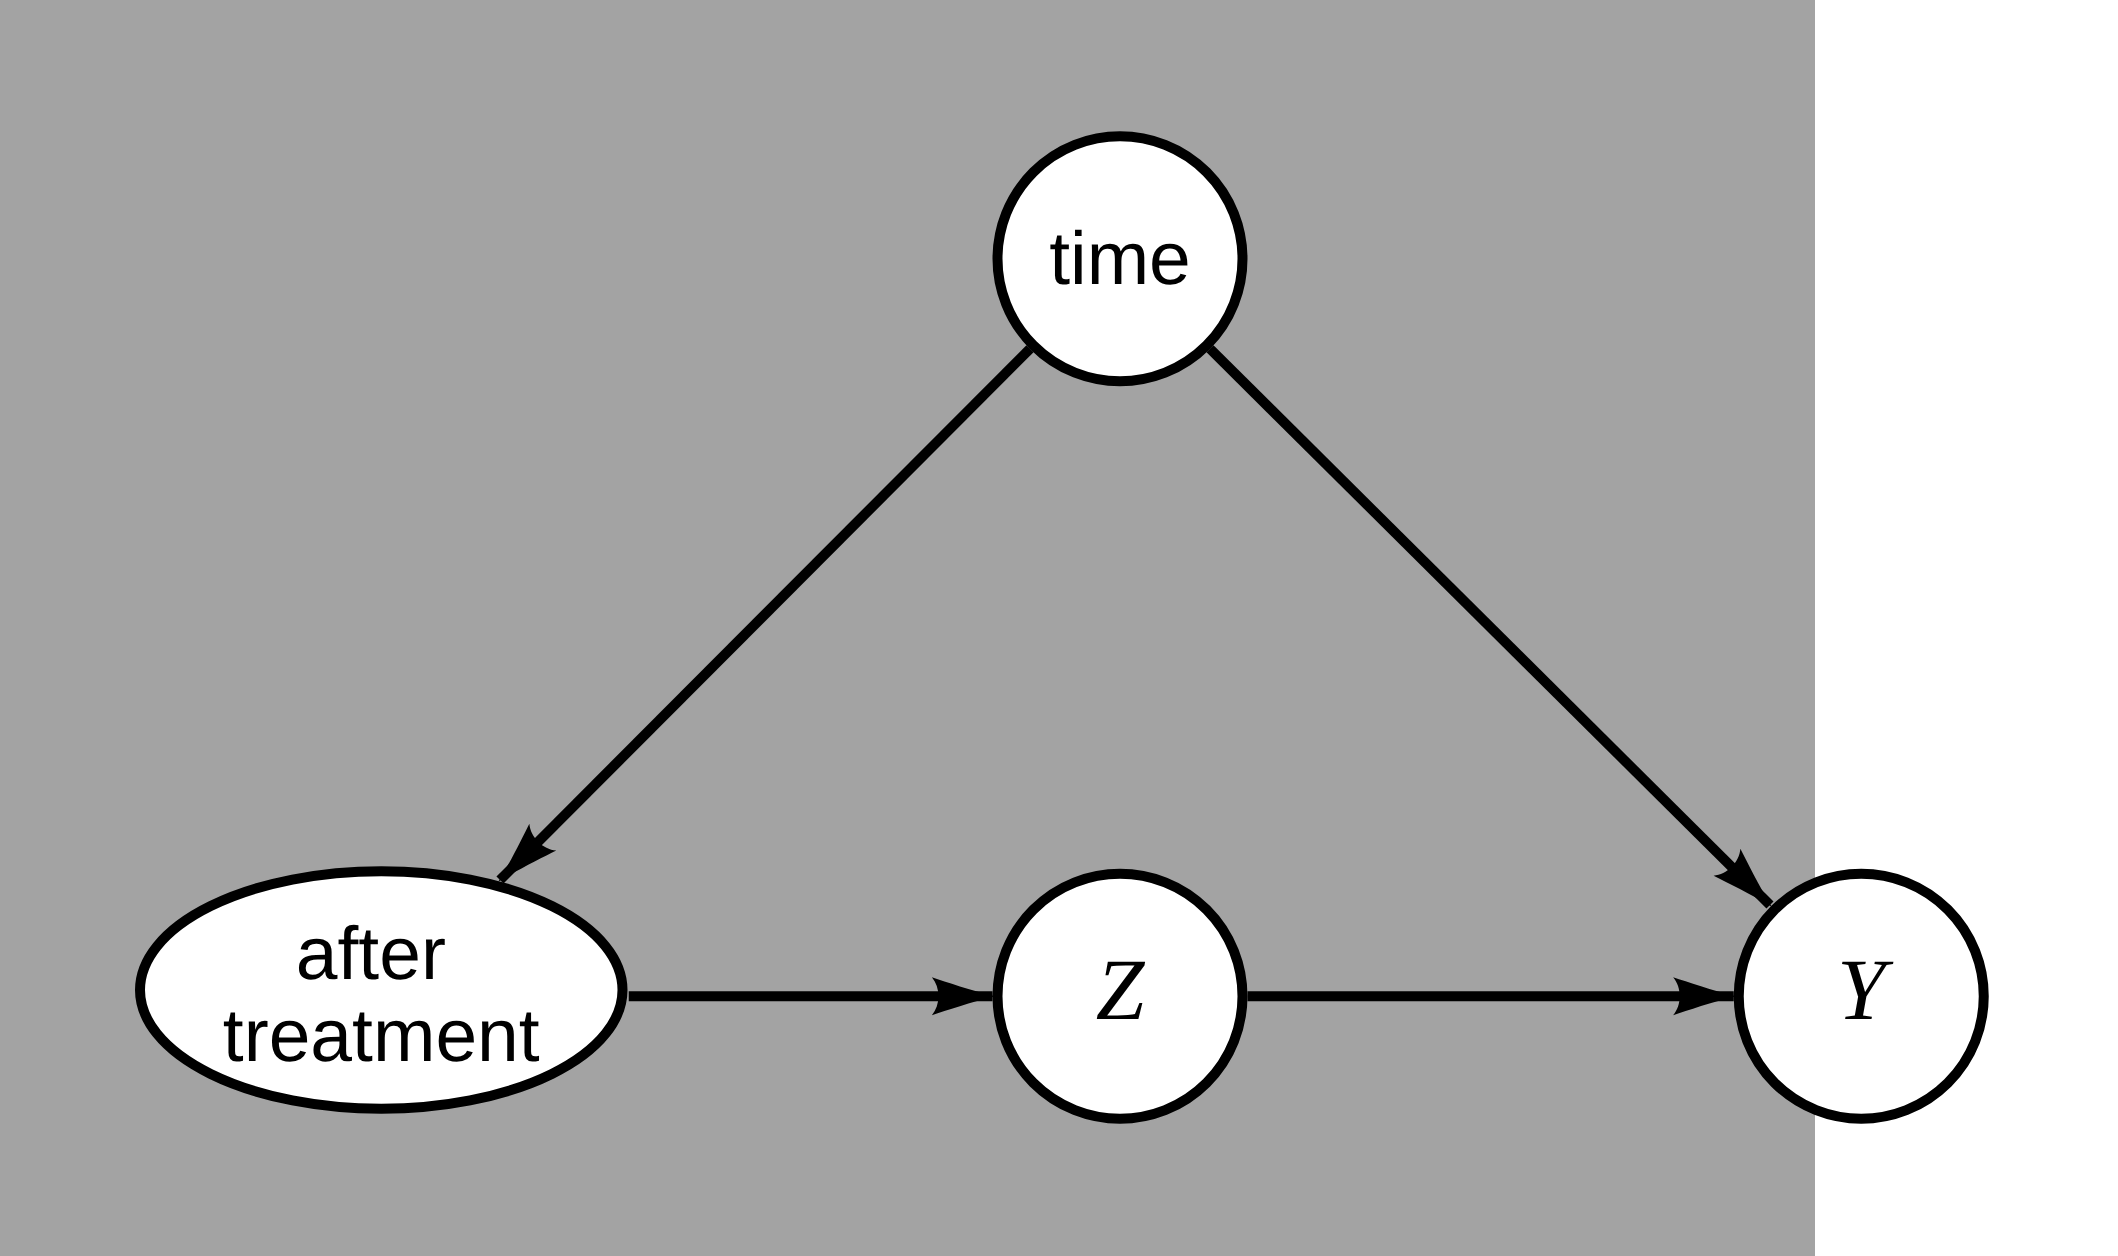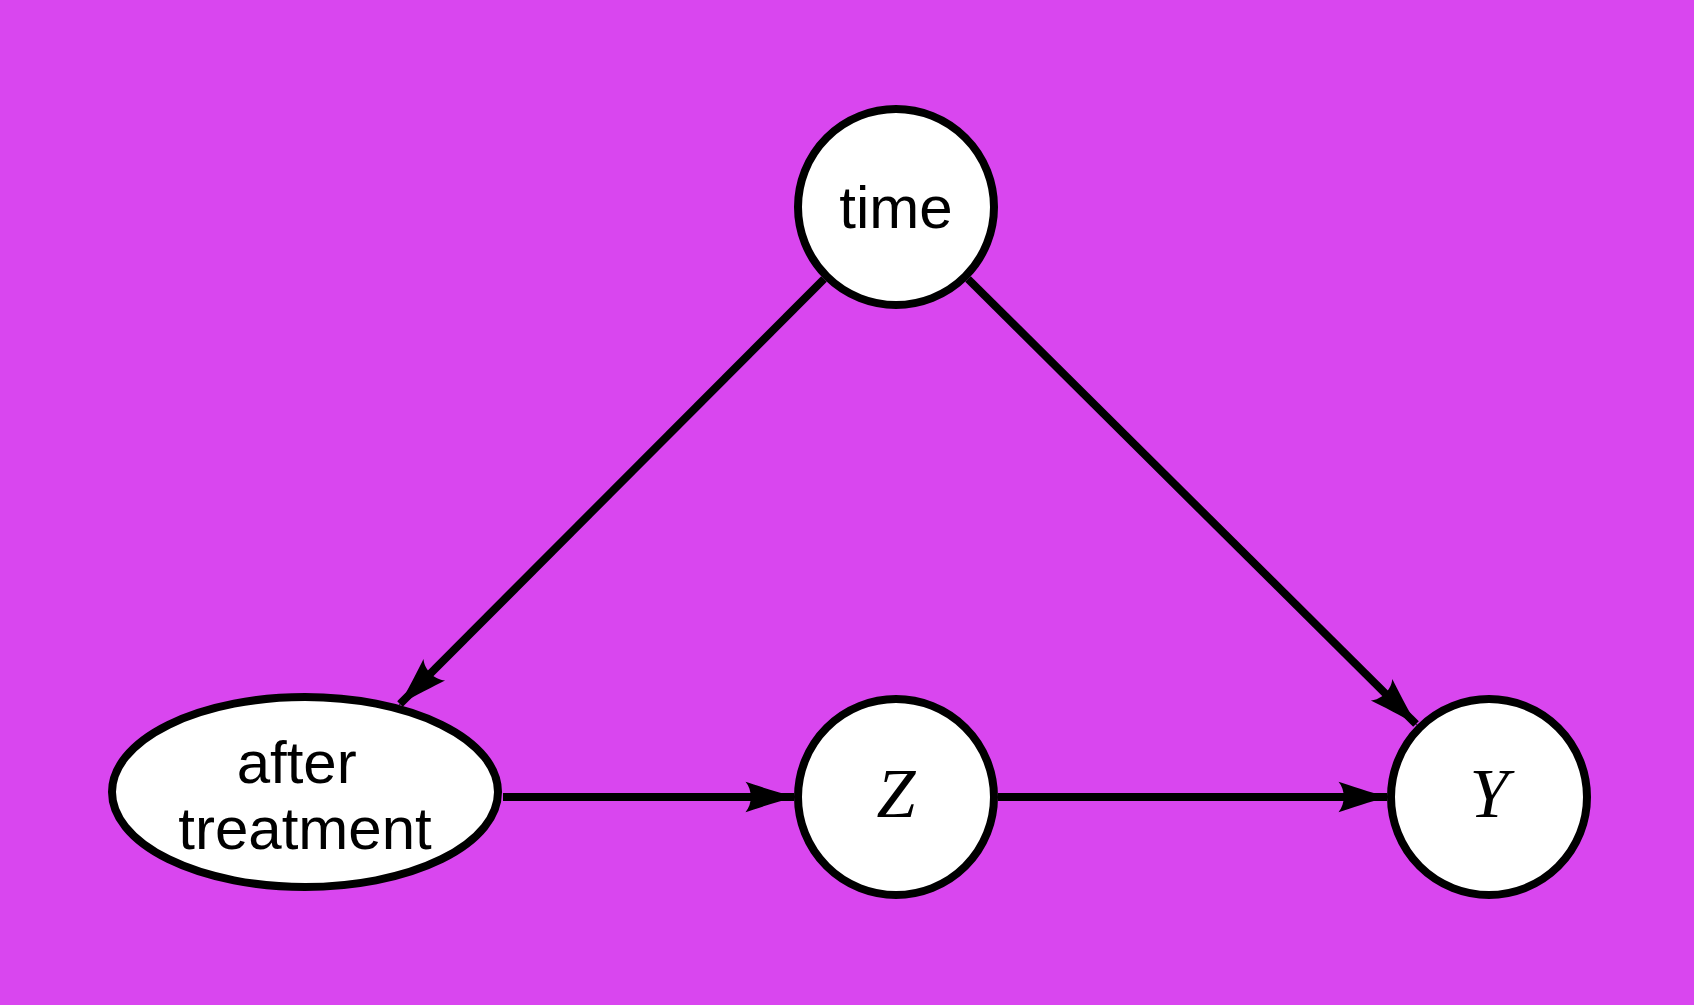--- a/index.html
+++ b/index.html
@@ -5,23 +5,23 @@
   html, body {
     margin: 0;
     padding: 0;
     background: #ffffff;
     width: 1694px;
     height: 1005px;
     overflow: hidden;
   }
   .canvas-wrap {
     position: relative;
-    width: 1694px;
+    width: 1452px;
     height: 1005px;
-    background: #d946ef;
+    background: #a3a3a3;
   }
   svg { display: block; }
   .node-shape {
     fill: #ffffff;
     stroke: #000000;
     stroke-width: 8;
   }
   .edge-line {
     stroke: #000000;
     stroke-width: 8;

